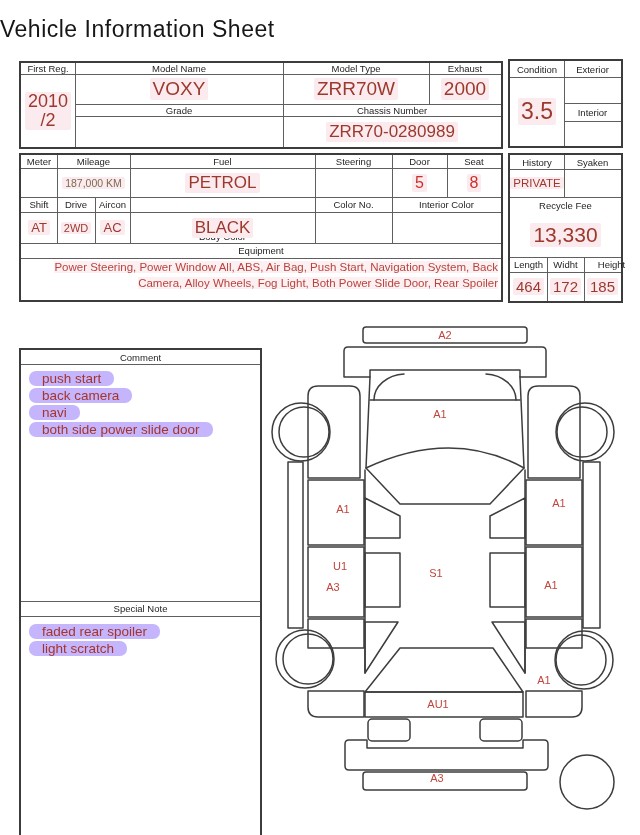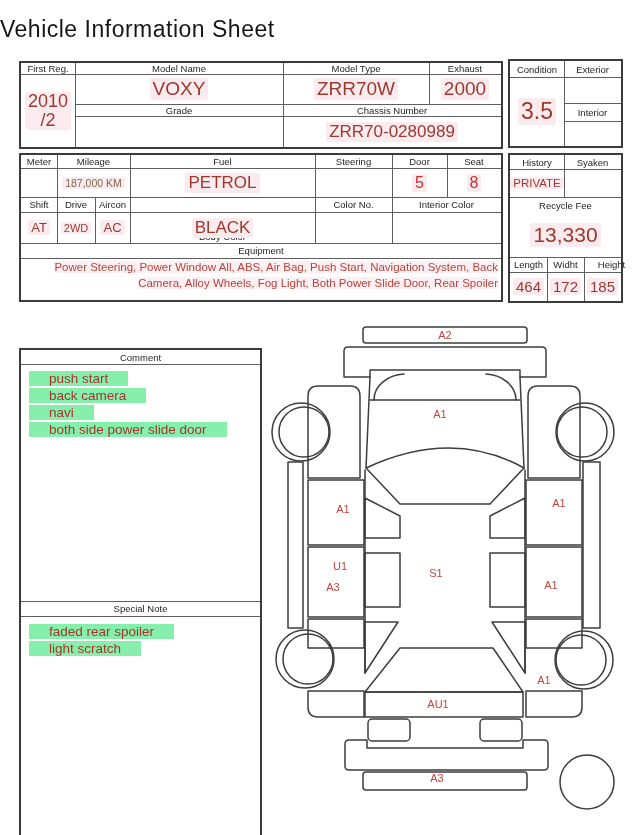--- a/index.html
+++ b/index.html
@@ -6,21 +6,21 @@
   #sheet{position:relative;width:640px;height:835px;background:#fff;
          font-family:"Liberation Sans","DejaVu Sans",sans-serif;overflow:hidden;}
   .box{position:absolute;border:2px solid #3c3c3c;background:#fff;box-sizing:border-box;}
   .hdr{position:absolute;font-size:9.5px;color:#1e1e1e;display:flex;align-items:center;justify-content:center;overflow:hidden;}
   .val{position:absolute;display:flex;align-items:center;justify-content:center;color:#9c392e;}
   .val>span.hl{background:#fcebee;padding:0 3px;border-radius:2px;white-space:pre-line;text-align:center;}
   .vl{position:absolute;width:1px;background:#5f5f5f;}
   .hline{position:absolute;height:1px;background:#5f5f5f;}
   #title{position:absolute;top:16px;left:0;width:510px;text-align:left;font-size:23px;color:#161616;letter-spacing:.5px;}
   .notes{position:absolute;left:8px;right:6px;font-size:13.5px;line-height:17px;color:#a5352c;text-align:left;}
-  .notes span.hl{background:#86efac;padding:0 20px;}
+  .notes span.hl{background:#c4b5fd;padding:0 13px;border-radius:7px;}
   #equip-text{position:absolute;left:4px;right:3px;top:104px;font-size:11.5px;line-height:16px;color:#b8433c;text-align:right;}
   #equip-text span.hl{background:#fdf0f2;}
   #disclaimer{position:absolute;top:818px;left:0;width:640px;text-align:center;font-size:10.5px;color:#c43b35;}
   svg .ol{fill:none;stroke:#3d3d3d;stroke-width:1.5;stroke-linejoin:round;stroke-linecap:round;}
   svg text{font-size:11px;fill:#c0463e;text-anchor:middle;font-family:"Liberation Sans",sans-serif;}
 </style>
 </head>
 <body>
 
 <div id="sheet">

